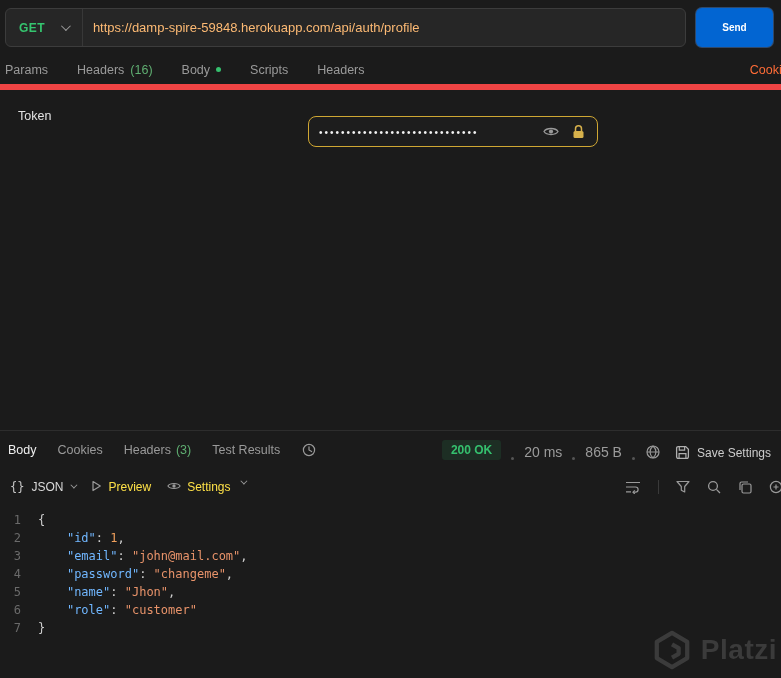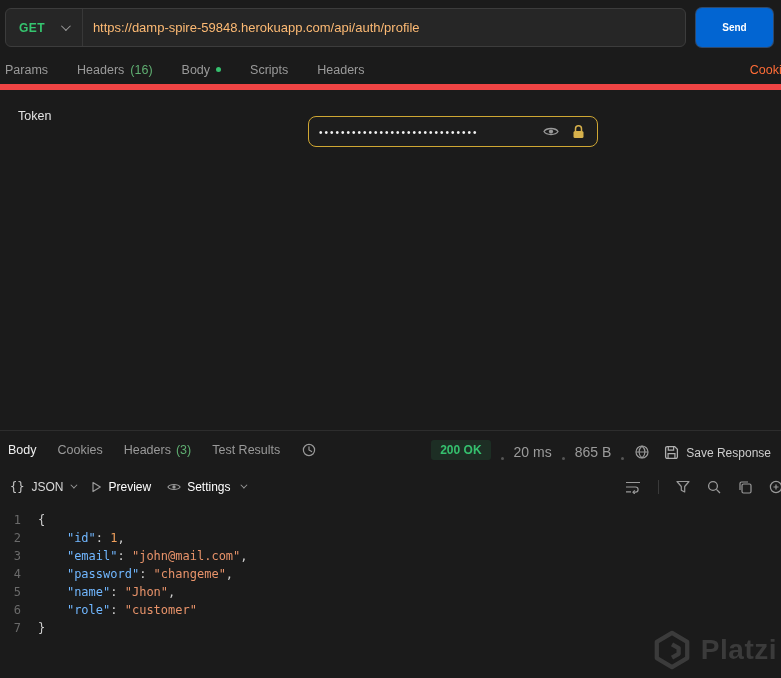--- a/index.html
+++ b/index.html
@@ -91,21 +91,21 @@
     color:var(--status-green); font-size:12px; font-weight:bold;
     background:rgba(53,192,110,.12); padding:3px 9px; border-radius:3px; cursor:default;
   }
   .meta { color:#9b9b9b; font-size:14px; cursor:default; }
   .sep-dot { width:3px; height:3px; border-radius:50%; background:#555; }
   .save-group { display:flex; align-items:center; gap:7px; color:#cccccc; font-size:12px; cursor:pointer; margin-left:4px; }
 
   .resp-toolbar { height:35px; display:flex; align-items:center; gap:16px; padding:0 10px 0 10px; }
   .fmt { display:flex; align-items:center; gap:7px; color:#dadada; font-size:12px; cursor:pointer; }
   .braces { font-family:"DejaVu Sans Mono", monospace; color:#c6c6c6; font-size:12px; }
-  .tool-item { color:#ffffff; font-size:12px; display:flex; gap:6px; align-items:center; cursor:pointer; }
+  .tool-item { color:#fde047; font-size:12px; display:flex; gap:6px; align-items:flex-start; cursor:pointer; }
   .toolbar-right { margin-left:auto; display:flex; align-items:center; gap:17px; }
   .vline { width:1px; height:14px; background:#3a3a3a; }
 
   
   .code-area {
     padding:7px 0 0 0;
     font-family:"DejaVu Sans Mono", "Liberation Mono", monospace;
     font-size:12px; line-height:18px;
   }
   .code-row { display:flex; }
@@ -204,21 +204,21 @@
         <svg width="16" height="16" viewBox="0 0 16 16">
             <circle cx="8" cy="8" r="6" fill="none" stroke="#9a9a9a" stroke-width="1.2"></circle>
             <path d="M2 8 h12 M8 2 c-4 3.6 -4 8.4 0 12 M8 2 c4 3.6 4 8.4 0 12" fill="none" stroke="#9a9a9a" stroke-width="1.1"></path>
           </svg>
       </button>
       <span class="save-group">
         <svg width="15" height="15" viewBox="0 0 14 14">
             <path d="M1.5 3 a1.5 1.5 0 0 1 1.5 -1.5 h7 l2.5 2.5 v7 a1.5 1.5 0 0 1 -1.5 1.5 h-8 a1.5 1.5 0 0 1 -1.5 -1.5 Z" fill="none" stroke="#b0b0b0" stroke-width="1.2"></path>
             <path d="M4 1.8 v3 h5 v-3 M3.8 12.4 v-4.4 h6.4 v4.4" fill="none" stroke="#b0b0b0" stroke-width="1.1"></path>
           </svg>
-        <span>Save Response</span>
+        <span>Save Settings</span>
       </span>
     </div>
   </div>
 
   <div class="resp-toolbar">
     <span class="fmt">
       <span class="braces">{}</span>
       <span>JSON</span>
       <span class="chev small"></span>
     </span>

